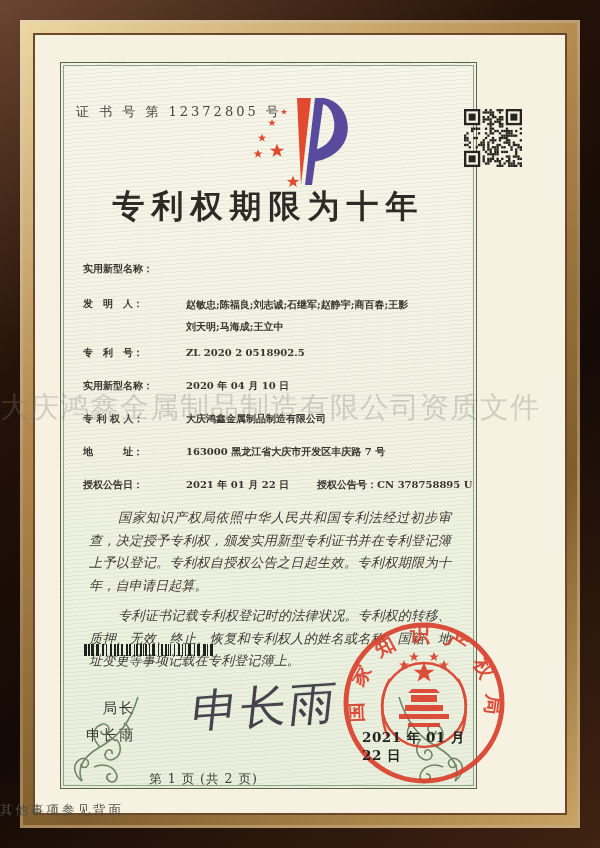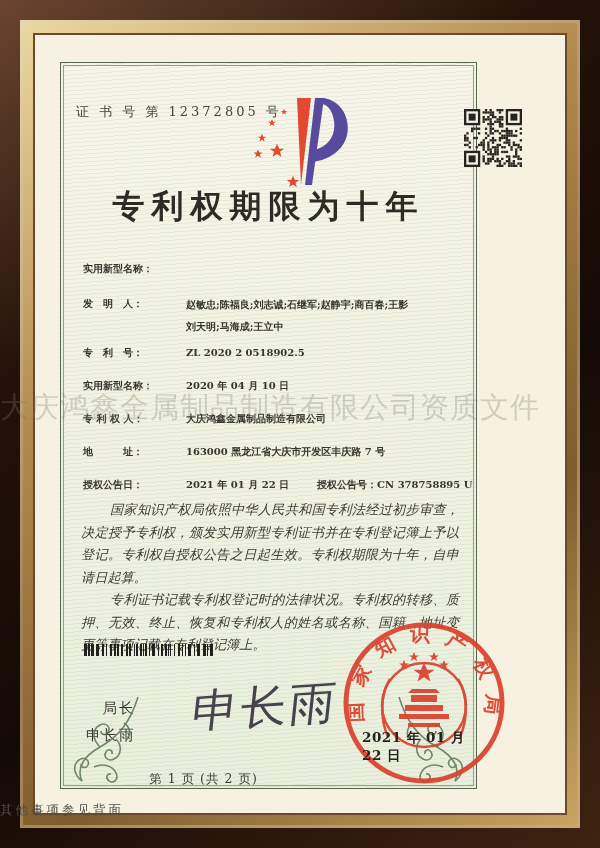--- a/index.html
+++ b/index.html
@@ -34,21 +34,21 @@
   .frow{display:flex;font-size:10px;line-height:20px;margin-bottom:13px;font-weight:bold;}
   .frow .lbl{flex:0 0 103px;white-space:nowrap;}
   .frow .val{white-space:nowrap;}
   .frow.name{margin-bottom:15px;}
   .frow.inv{margin-bottom:5px;}
   .frow.inv .val{white-space:normal;line-height:22px;}
   .frow.grant .lbl2{margin-left:28px;white-space:nowrap;}
   
   .paras{position:absolute;left:20px;right:17px;top:436px;
     font-size:13.2px;line-height:22.5px;color:#3e3a33;text-align:justify;font-style:italic;}
-  .paras p{margin:0;text-indent:2.2em;}
+  .paras p{margin:8px;text-indent:2.2em;}
   
   .barcode{position:absolute;left:23px;top:581px;width:150px;height:12px;display:flex;align-items:stretch;}
   .barcode i{display:block;background:#20201e;}
   .officer{position:absolute;left:25px;top:632px;font-size:14.5px;line-height:27px;color:#3b3834;letter-spacing:2px;text-align:right;}
   .sig{position:absolute;left:132px;top:612px;width:190px;font-size:46px;color:#322b3a;
     transform:skewX(-10deg) rotate(-4deg);font-weight:400;letter-spacing:2px;opacity:.88;}
   .seal{position:absolute;left:277px;top:554px;z-index:2;opacity:.92;}
   .seal-date{position:absolute;left:301px;top:666px;z-index:3;font-size:13.5px;font-weight:700;
     color:#23231f;letter-spacing:.5px;}
   .pageno{position:absolute;left:0;right:130px;top:708px;text-align:center;font-size:12.5px;color:#3c3a34;letter-spacing:1px;}

